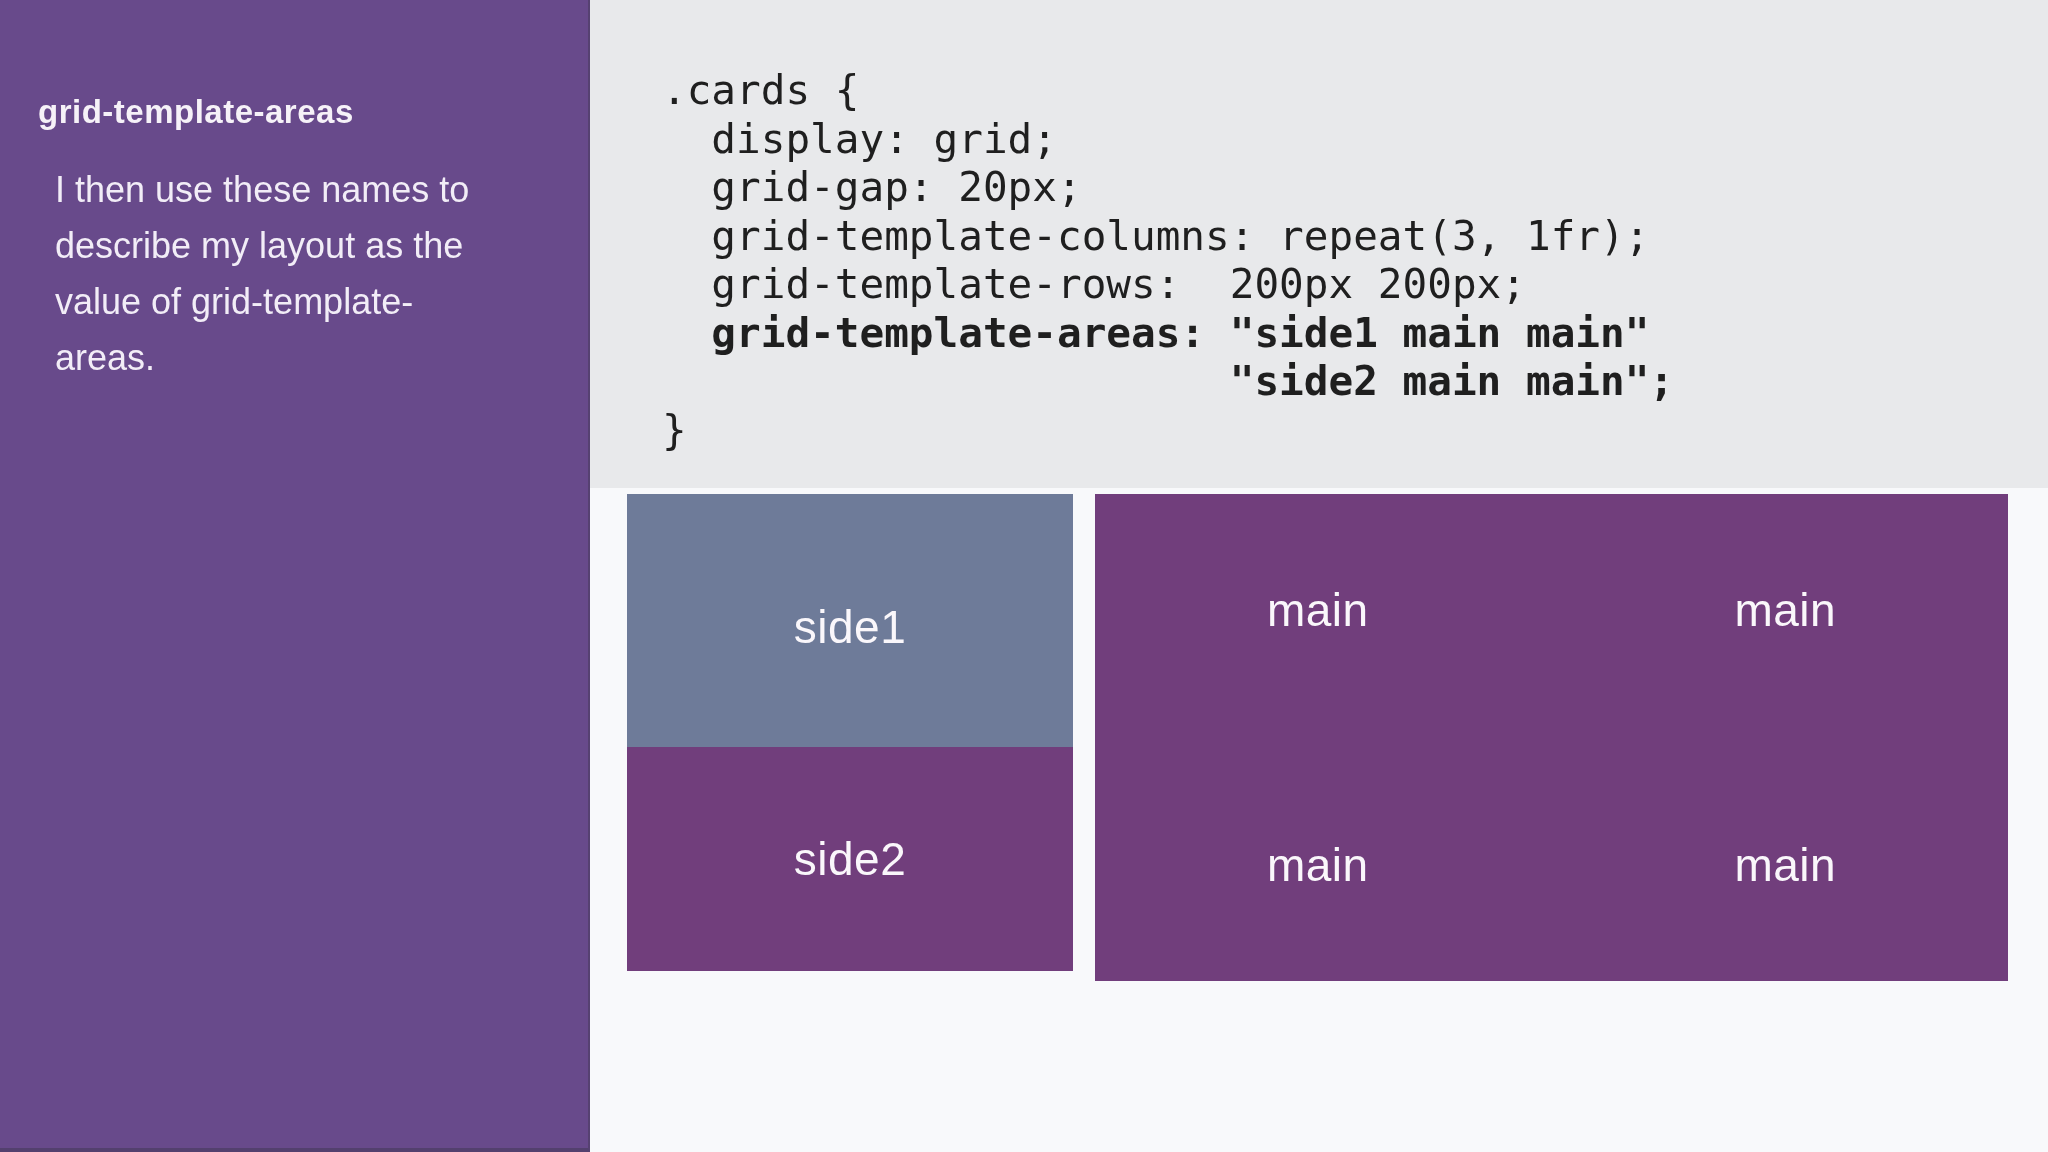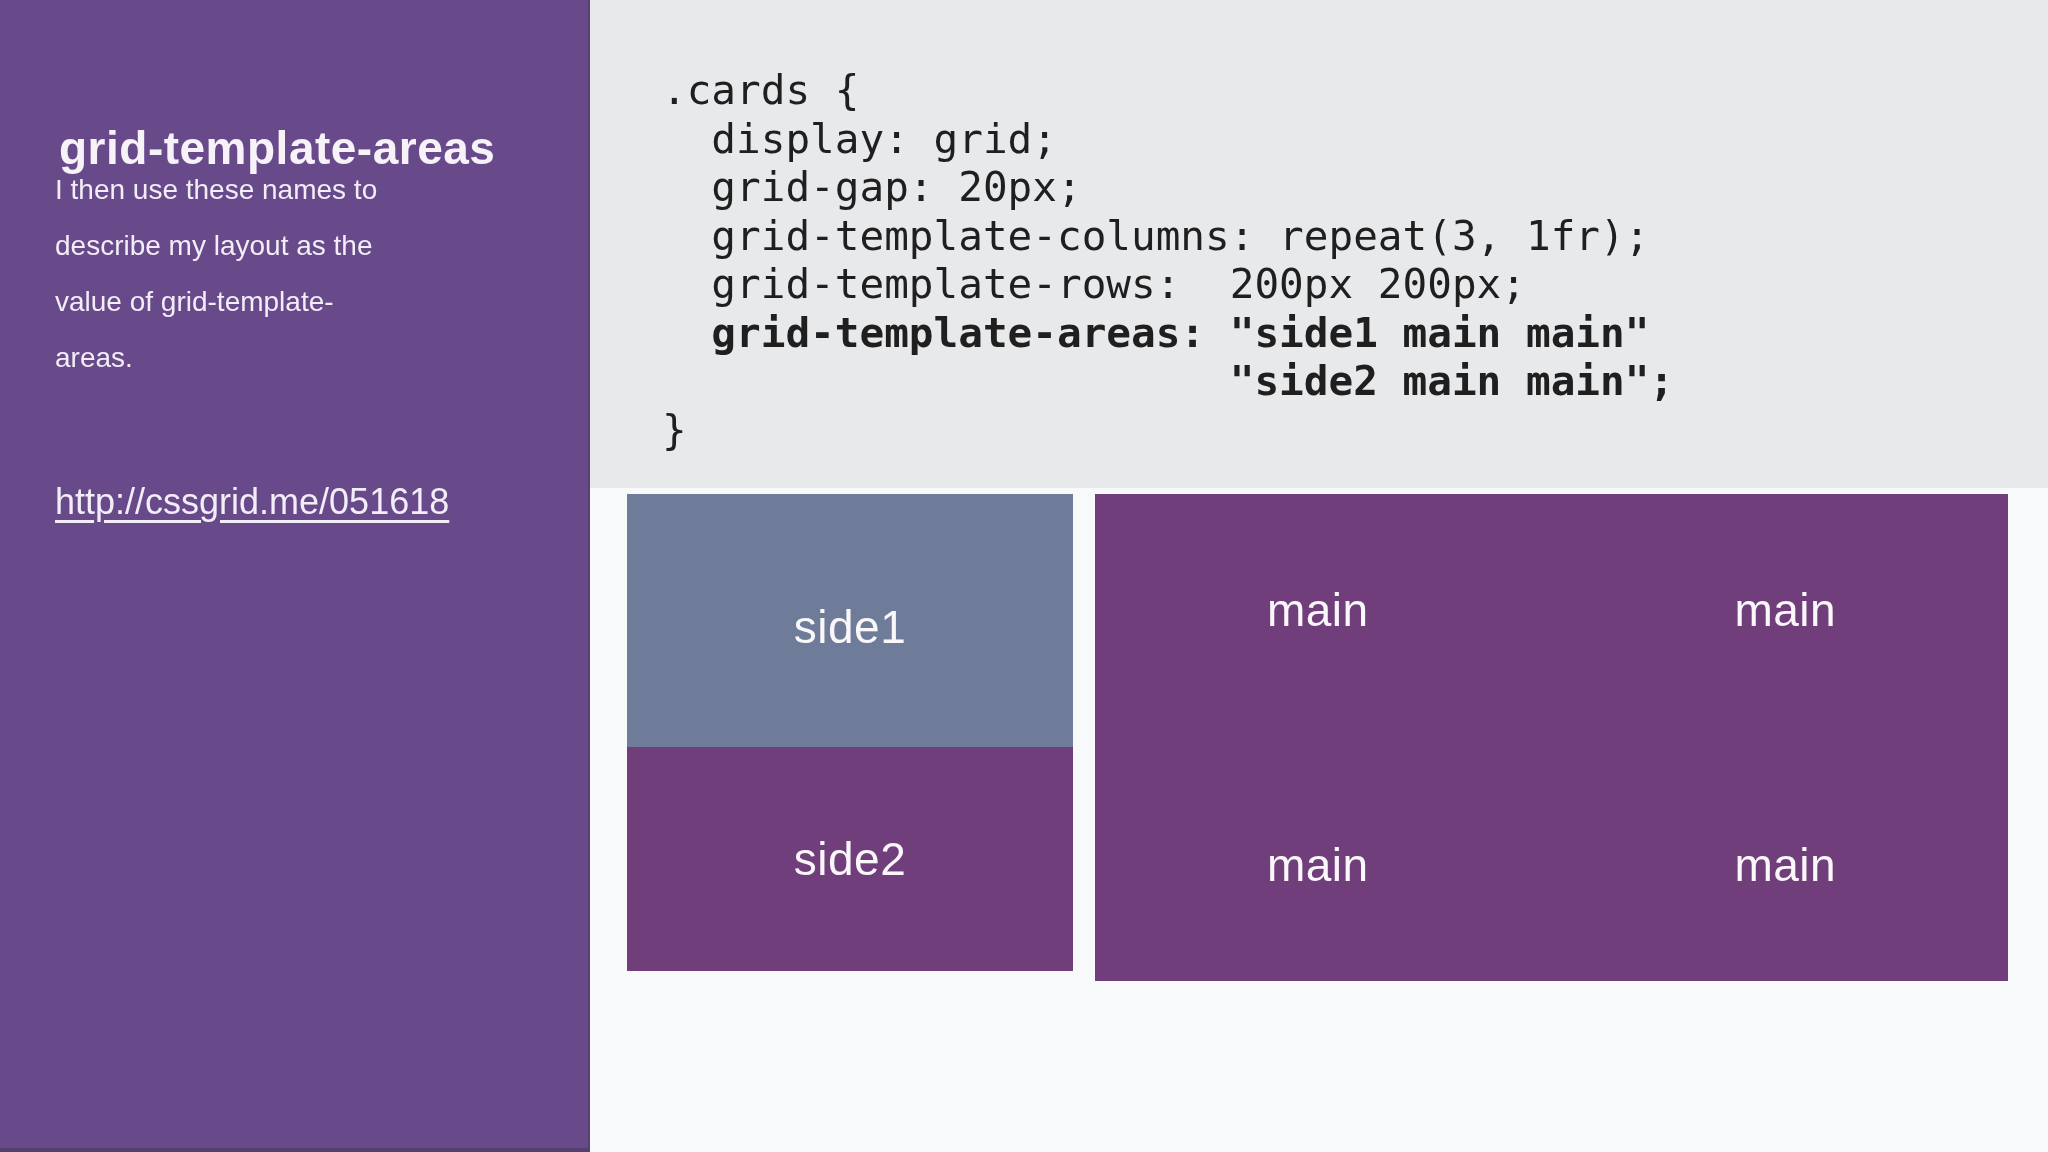--- a/index.html
+++ b/index.html
@@ -14,27 +14,27 @@
   
   .sidebar {
     position: absolute; left: 0; top: 0;
     width: 588px; height: 1148px;
     background: #684a8b;
     border-right: 2px solid #564171;
     border-bottom: 4px solid #53406e;
     box-sizing: content-box;
   }
   .sidebar-title {
-    position: absolute; left: 59px; top: 93px;
-    font-size: 46px; font-weight: bold;
-    color: #f6f2f8; letter-spacing: 0.5px; margin-top: 28px;
+    position: absolute; left: 38px; top: 93px;
+    font-size: 33px; font-weight: bold;
+    color: #f6f2f8; letter-spacing: 0.5px;
   }
   .sidebar-body {
     position: absolute; left: 55px; top: 162px;
-    font-size: 28px; line-height: 56px;
+    font-size: 36px; line-height: 56px;
     color: #f2edf7;
     white-space: pre-line;
   }
   .sidebar-link {
     position: absolute; left: 55px; top: 481px;
     font-size: 36px; color: #f2edf7;
     text-decoration: underline;
     text-underline-offset: 6px;
   }
 
@@ -82,21 +82,20 @@
 </style>
 </head>
 <body>
 
 <div class="sidebar">
   <div class="sidebar-title">grid-template-areas</div>
   <div class="sidebar-body">I then use these names to
 describe my layout as the
 value of grid-template-
 areas.</div>
-  <a class="sidebar-link" href="#">http://cssgrid.me/051618</a>
 </div>
 
 <div class="code-panel">
   <pre><span>.cards {
   display: grid;
   grid-gap: 20px;
   grid-template-columns: repeat(3, 1fr);
   grid-template-rows:  200px 200px;</span><span class="code-bold">  grid-template-areas: "side1 main main"
                        "side2 main main";</span><span>}</span></pre>
 </div>

